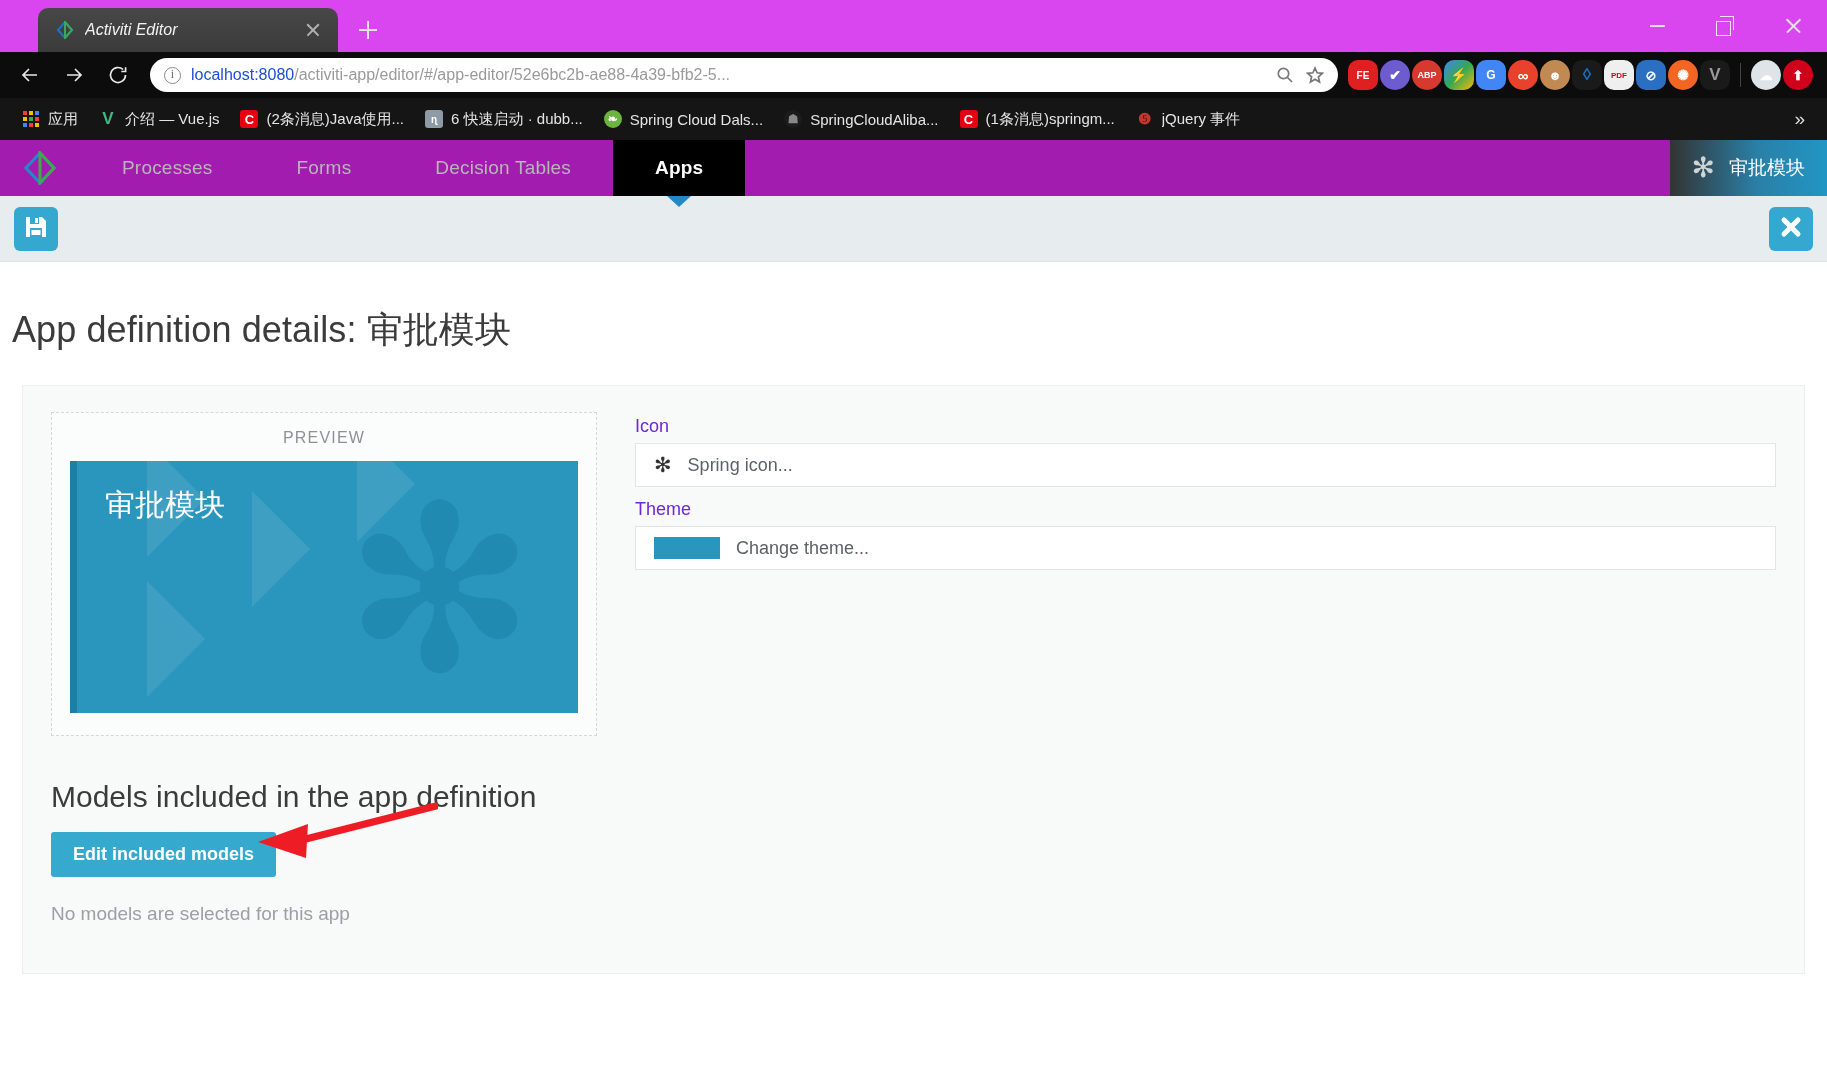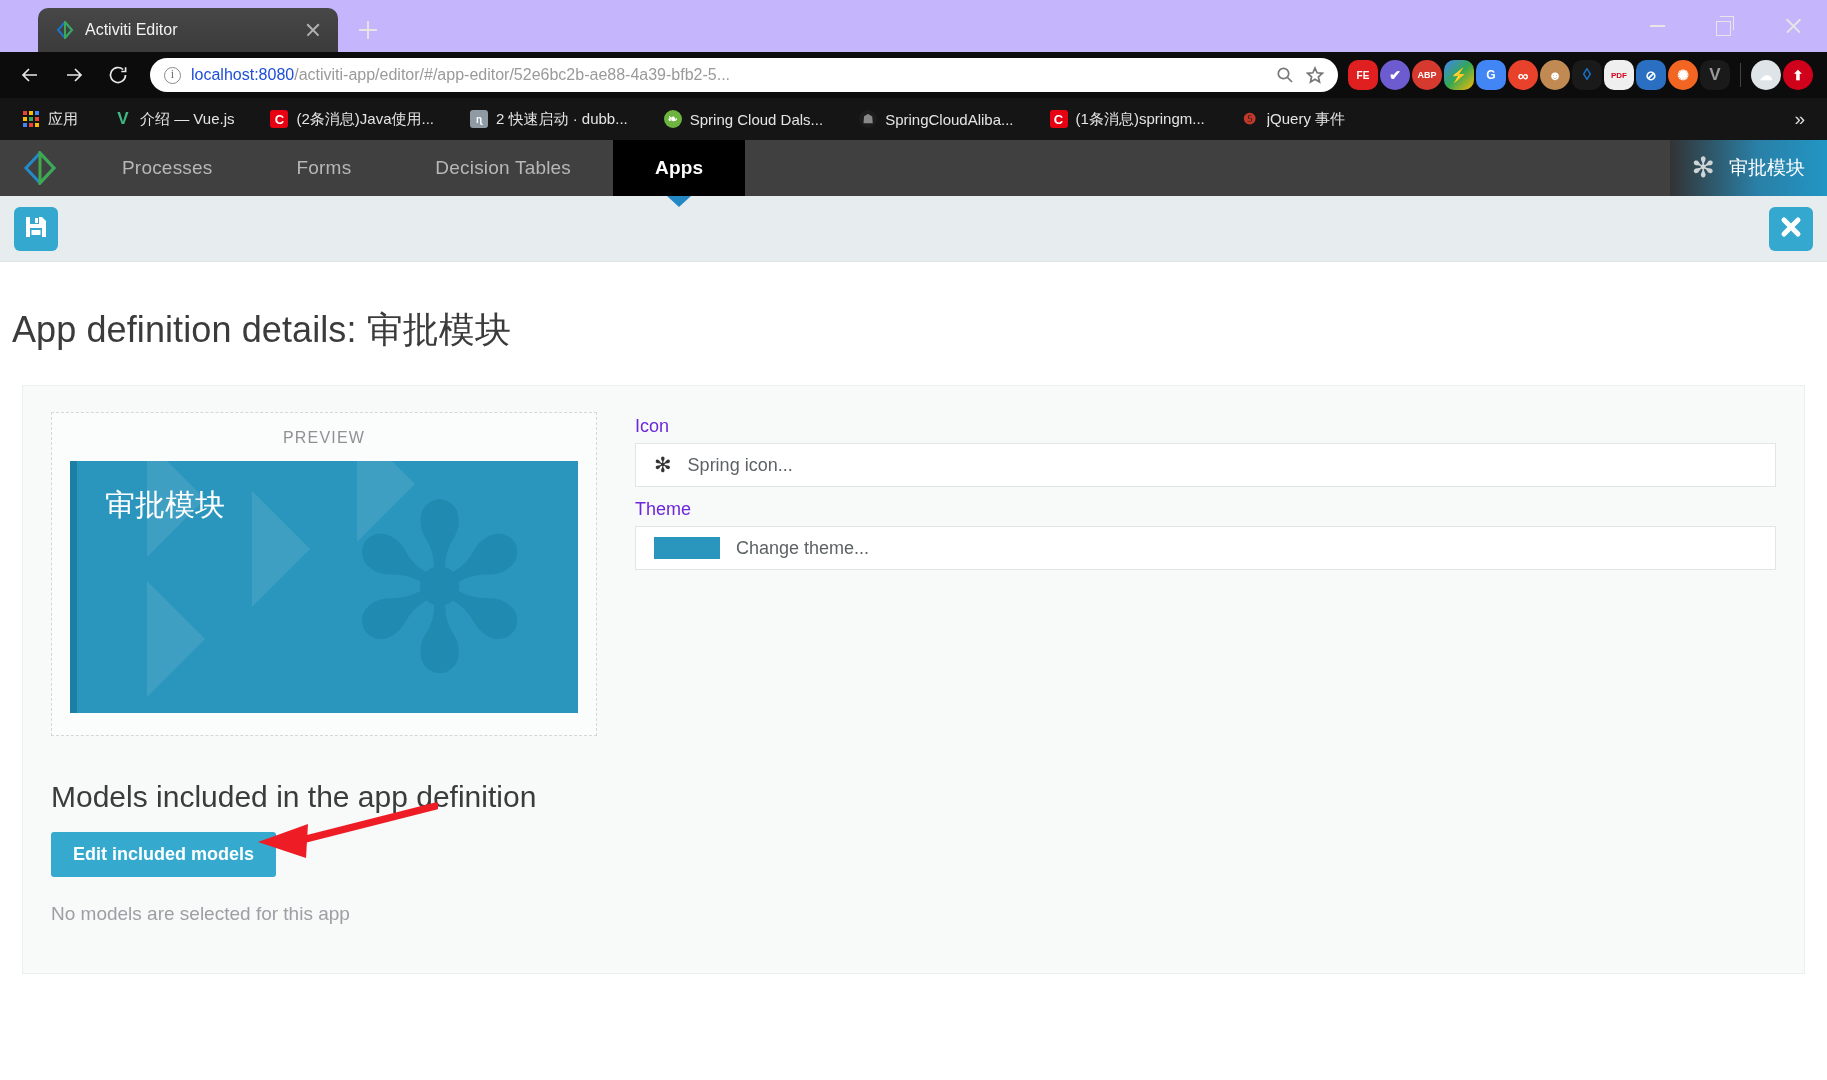--- a/index.html
+++ b/index.html
@@ -7,22 +7,22 @@
     width: 1827px; height: 1080px;
     font-family: "Liberation Sans", sans-serif;
     background: #ffffff;
     overflow: hidden;
   }
 
   
   .browser { width: 1827px; background: #0c0c0c; }
 
   .titlebar {
-    height: 52px; background: #c4b5fd;
-    display: flex; align-items: flex-end; position: relative;
+    height: 52px; background: #d946ef;
+    display: flex; align-items: flex-end; position: relative; font-style: italic;
   }
   .tab-strip { display: flex; align-items: flex-end; padding-left: 38px; flex: 1; height: 52px; }
   .tab {
     display: flex; align-items: center; gap: 11px;
     height: 44px; min-width: 300px; max-width: 330px;
     padding: 0 14px 0 18px;
     background: linear-gradient(180deg,#474747 0%, #3b3b3b 100%);
     border-radius: 10px 10px 0 0;
     position: relative;
   }
@@ -95,40 +95,40 @@
     width: 30px; height: 30px; border-radius: 10px;
     display:flex; align-items:center; justify-content:center;
     font-size: 10px; font-weight: bold; color:#fff; overflow:hidden;
     position: relative;
   }
   .ext-sep { width:1px; height: 24px; background:#444; margin: 0 8px; }
 
   
   .bookmarks {
     height: 42px; display:flex; align-items:center; padding: 0 12px;
-    background:#151515; gap: 16px;
+    background:#151515; gap: 1px;
   }
   .bm {
     display:flex; align-items:center; gap:8px; padding: 4px 10px; border-radius:4px;
     color:#e4e4e4; font-size:15px; white-space:nowrap; max-width: 210px;
   }
   .bm-label { overflow:hidden; text-overflow:ellipsis; }
   .bm-ico { width:18px; height:18px; flex:0 0 18px; display:flex; align-items:center; justify-content:center;
             border-radius:3px; font-size:11px; font-weight:bold; color:#fff; }
   .bm-overflow { margin-left:auto; color:#ddd; font-size:19px; padding: 0 10px; }
   .grid-ico {
     display:grid; grid-template-columns: repeat(3,4px); grid-template-rows: repeat(3,4px);
     gap:2px; width:16px; height:16px;
   }
   .grid-ico i { display:block; width:4px; height:4px; }
 
   
   .app { width: 1827px; background:#fff; }
   .app-nav {
-    height: 56px; background:#404040; display:flex; align-items:stretch;
+    height: 56px; background:#a21caf; display:flex; align-items:stretch;
     position: relative;
   }
   .brand { width: 80px; display:flex; align-items:center; justify-content:center; }
   .nav-tabs { display:flex; align-items:stretch; }
   .nav-tab {
     padding: 0 42px; display:flex; align-items:center; justify-content:center;
     color:#b7b7b7; font-size:19px; letter-spacing:.2px; position:relative;
   }
   .nav-tab.active { background:#000; color:#fff; font-weight:bold; }
   .nav-tab.active::after {
@@ -314,21 +314,21 @@
     <div class="bm">
       <span class="bm-ico" style="color:#41b883;font-size:17px">V</span>
       <span class="bm-label">介绍 — Vue.js</span>
     </div>
     <div class="bm">
       <span class="bm-ico" style="background:#e60012;font-size:13px">C</span>
       <span class="bm-label">(2条消息)Java使用...</span>
     </div>
     <div class="bm">
       <span class="bm-ico" style="background:#8e9aa4;font-size:10px">ɳ</span>
-      <span class="bm-label">2 快速启动 · dubb...</span>
+      <span class="bm-label">6 快速启动 · dubb...</span>
     </div>
     <div class="bm">
       <span class="bm-ico" style="background:#6db33f;border-radius:50%;font-size:12px">❧</span>
       <span class="bm-label">Spring Cloud Dals...</span>
     </div>
     <div class="bm">
       <span class="bm-ico" style="background:#1c1c1c;border-radius:50%;font-size:12px;color:#888">☗</span>
       <span class="bm-label">SpringCloudAliba...</span>
     </div>
     <div class="bm">

